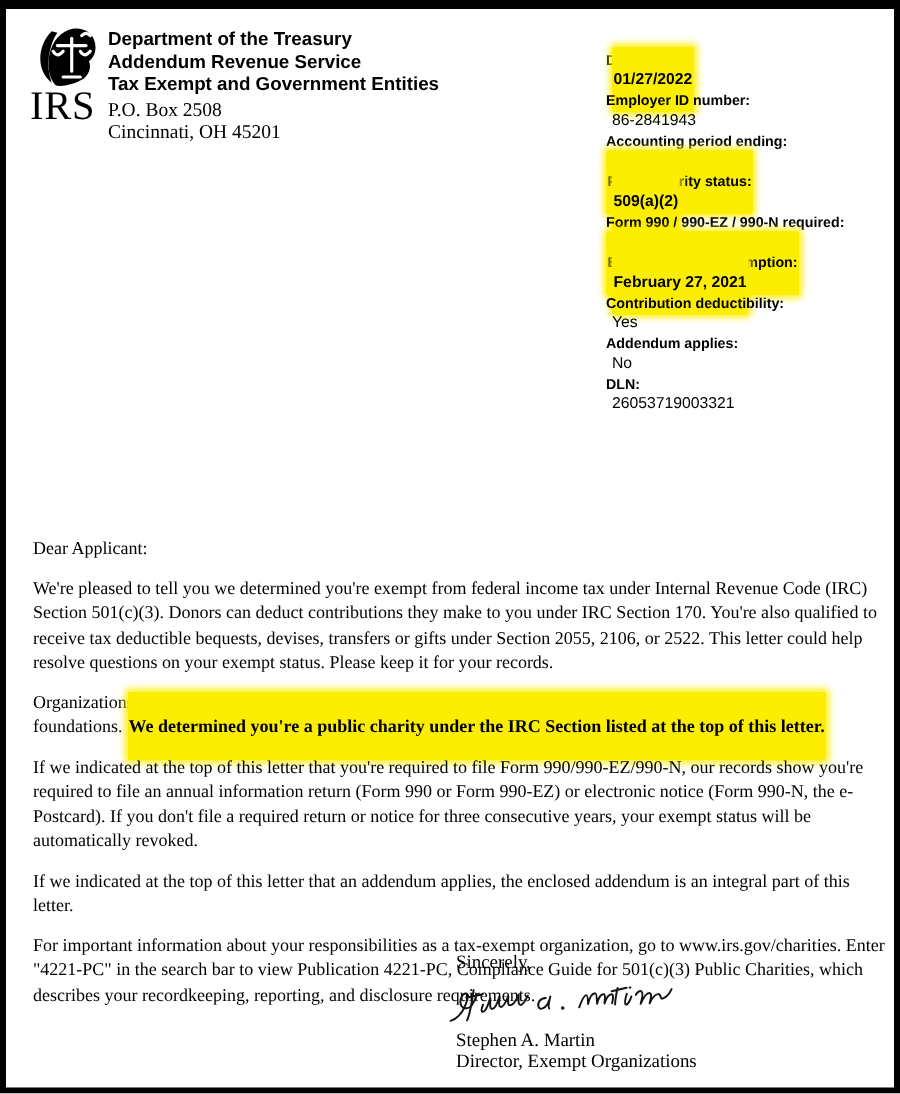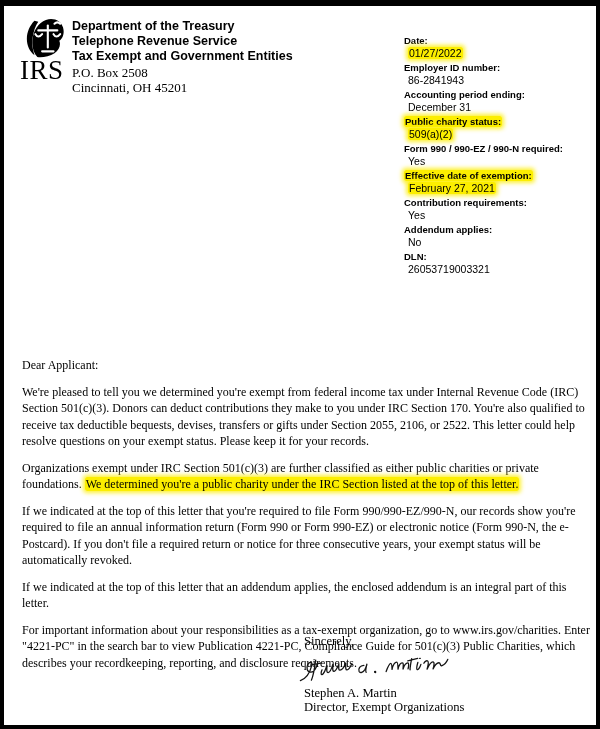--- a/index.html
+++ b/index.html
@@ -53,21 +53,22 @@
   
   .recipient{
     position:absolute;left:63px;top:128px;
     font-size:12.5px;line-height:14px;
   }
   
   .hl{
     background:var(--hl);
     box-shadow:0 0 4px 2px var(--hl-glow);
     border-radius:2px;
-    padding:0 1px;
+    padding:16px 1px;
+    font-weight:bold;
   }
   
   .body-text{
     position:absolute;left:18px;top:351px;width:568px;
     font-size:12px;line-height:16.5px;text-align:left;
   }
   .salutation{margin:0 0 10px 0;}
   .body-text p{margin:0 0 10px 0;}
   
   .closing{
@@ -95,21 +96,21 @@
           <path d="M32 17 q3 5 7 0"></path>
           <path d="M20 35 L32 35"></path>
           <path d="M33 6 q3 -3 6 0"></path>
         </g>
       </svg>
       <div class="irs-text">IRS</div>
     </div>
     <div class="org-col">
       <div class="org-lines" id="org-lines">
           <div>Department of the Treasury</div>
-          <div>Telephone Revenue Service</div>
+          <div>Addendum Revenue Service</div>
           <div>Tax Exempt and Government Entities</div>
         </div>
       <div class="addr-lines" id="addr-lines">
           <div>P.O. Box 2508</div>
           <div>Cincinnati, OH 45201</div>
         </div>
     </div>
   </div>
 
   <div class="info-panel" id="info-items">
@@ -131,21 +132,21 @@
       </div>
       <div class="info-item">
         <div class="info-label"><span>Form 990 / 990-EZ / 990-N required:</span></div>
         <div class="info-value"><span>Yes</span></div>
       </div>
       <div class="info-item">
         <div class="info-label"><span class="hl">Effective date of exemption:</span></div>
         <div class="info-value"><span class="hl">February 27, 2021</span></div>
       </div>
       <div class="info-item">
-        <div class="info-label"><span>Contribution requirements:</span></div>
+        <div class="info-label"><span>Contribution deductibility:</span></div>
         <div class="info-value"><span>Yes</span></div>
       </div>
       <div class="info-item">
         <div class="info-label"><span>Addendum applies:</span></div>
         <div class="info-value"><span>No</span></div>
       </div>
       <div class="info-item">
         <div class="info-label"><span>DLN:</span></div>
         <div class="info-value"><span>26053719003321</span></div>
       </div>

